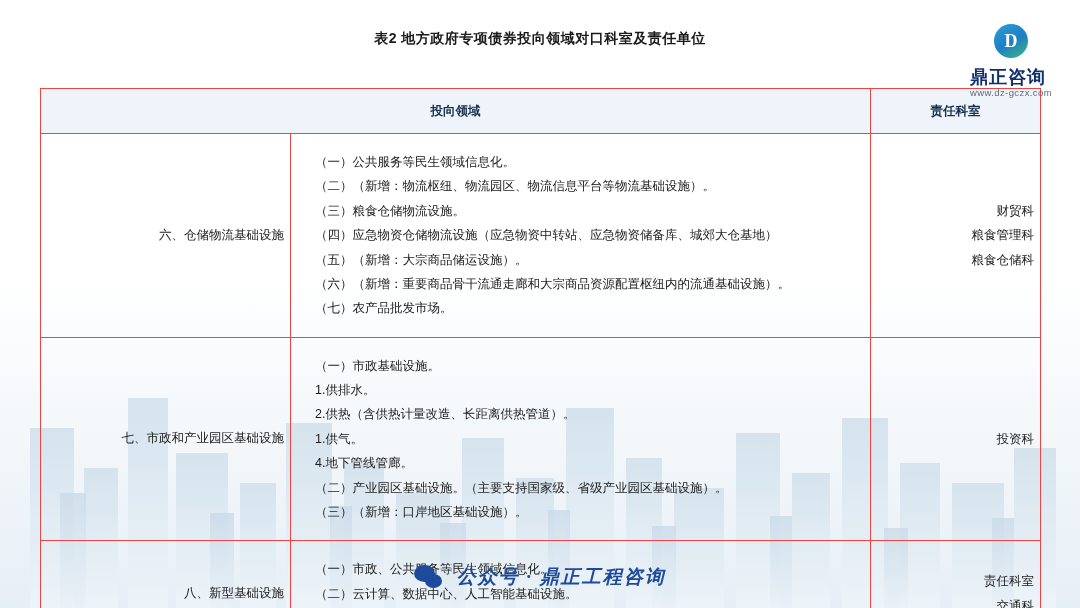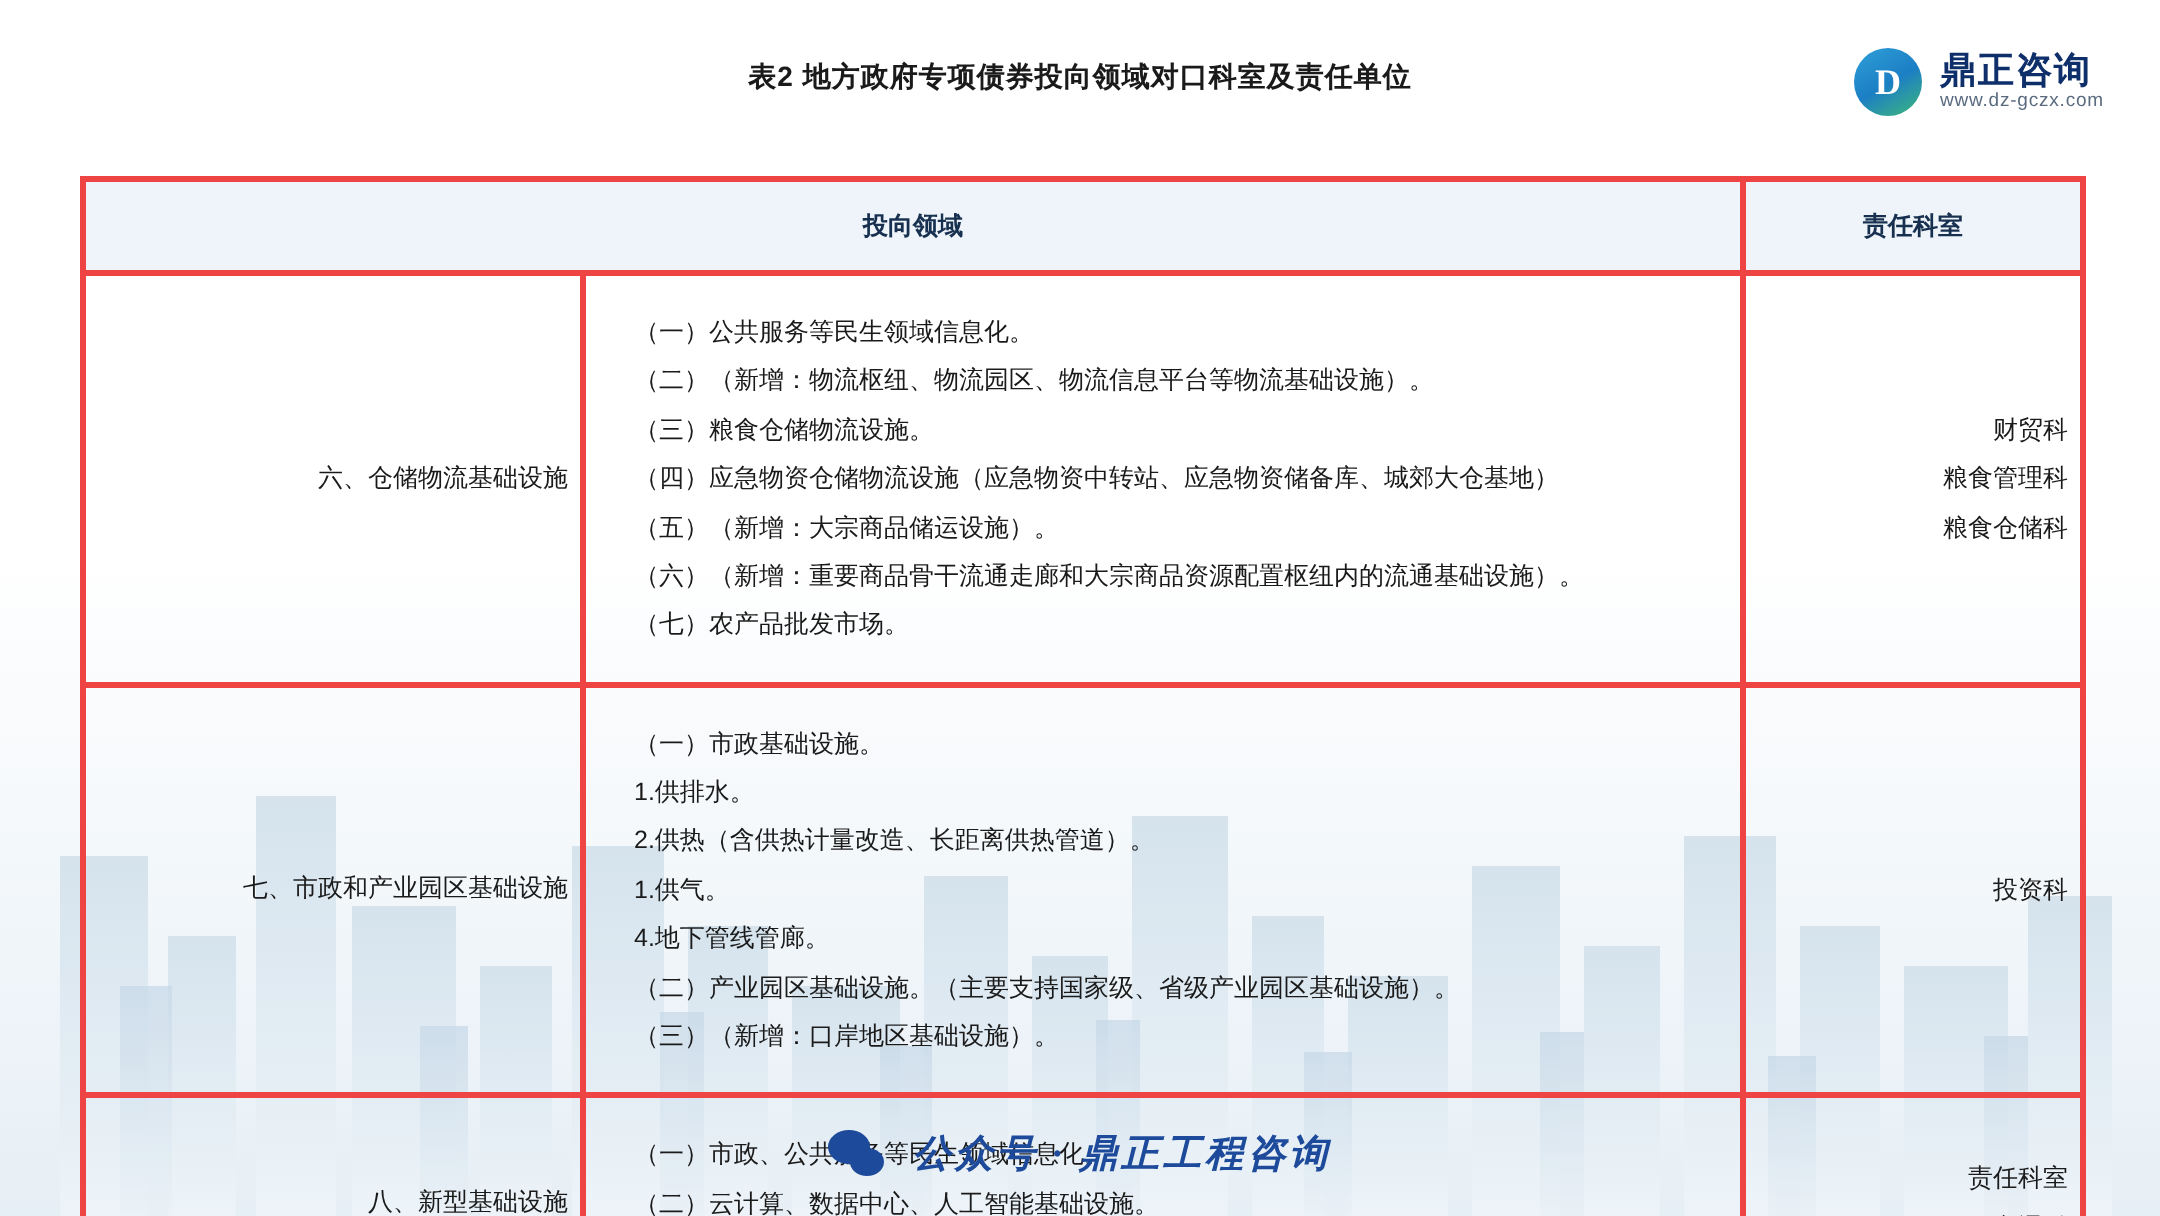--- a/index.html
+++ b/index.html
@@ -50,20 +50,21 @@
     color: #1a1a1a;
     letter-spacing: 0.5px;
   }
   .logo {
     position: absolute;
     right: 28px;
     top: 24px;
     display: flex;
     align-items: center;
     gap: 9px;
+    flex-direction: column;
   }
   .logo-mark {
     width: 34px;
     height: 34px;
     border-radius: 50%;
     background: linear-gradient(150deg, #2f9fd8 0%, #1c7fc4 52%, #3fb97a 100%);
     position: relative;
     flex: none;
   }
   .logo-mark::after {
@@ -101,21 +102,21 @@
     margin: 0 40px;
   }
   table.main {
     width: 1000px;
     border-collapse: collapse;
     table-layout: fixed;
     background: transparent;
   }
   table.main th,
   table.main td {
-    border: 3px solid #ef4444;
+    border: 1px solid #ef4444;
     vertical-align: middle;
   }
   thead th {
     background: #eef4f9;
     font-size: 12.5px;
     font-weight: bold;
     color: #17304f;
     height: 42px;
     text-align: center;
   }

